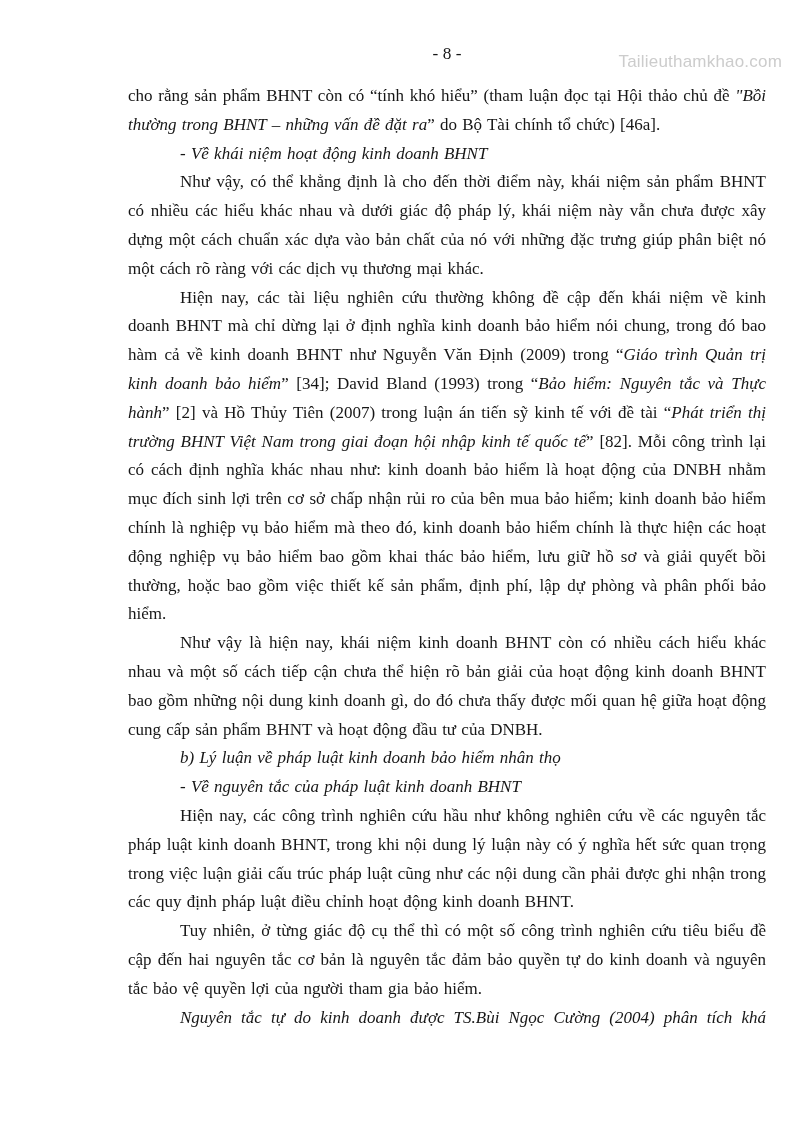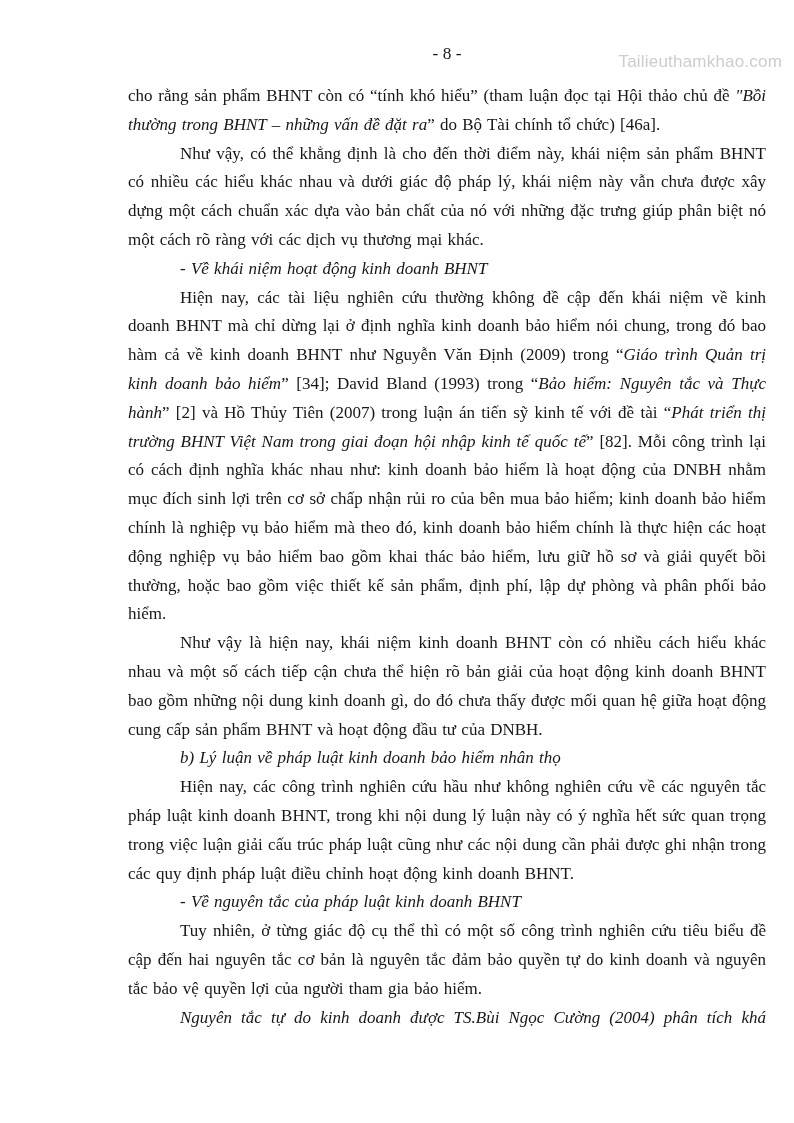--- a/index.html
+++ b/index.html
@@ -57,33 +57,33 @@
 <div class="page">
 
   <div class="watermark">Tailieuthamkhao.com</div>
 
   <div class="content">
 
     <div class="page-number">- 8 -</div>
 
     <p class="para no-indent"><span>cho rằng sản phẩm BHNT còn có “tính khó hiểu” (tham luận đọc tại Hội thảo chủ đề </span><span class="it">"Bồi thường trong BHNT – những vấn đề đặt ra</span><span>” do Bộ Tài chính tổ chức) [46a].</span></p>
 
+    <p class="para heading-it">- Về khái niệm hoạt động kinh doanh BHNT</p>
+
     <p class="para"><span>Như vậy, có thể khẳng định là cho đến thời điểm này, khái niệm sản phẩm BHNT có nhiều các hiểu khác nhau và dưới giác độ pháp lý, khái niệm này vẫn chưa được xây dựng một cách chuẩn xác dựa vào bản chất của nó với những đặc trưng giúp phân biệt nó một cách rõ ràng với các dịch vụ thương mại khác.</span></p>
-
-    <p class="para heading-it">- Về khái niệm hoạt động kinh doanh BHNT</p>
 
     <p class="para"><span>Hiện nay, các tài liệu nghiên cứu thường không đề cập đến khái niệm về kinh doanh BHNT mà chỉ dừng lại ở định nghĩa kinh doanh bảo hiểm nói chung, trong đó bao hàm cả về kinh doanh BHNT như Nguyễn Văn Định (2009) trong “</span><span class="it">Giáo trình Quản trị kinh doanh bảo hiểm</span><span>” [34]; David Bland (1993) trong “</span><span class="it">Bảo hiểm: Nguyên tắc và Thực hành</span><span>” [2] và Hồ Thủy Tiên (2007) trong luận án tiến sỹ kinh tế với đề tài “</span><span class="it">Phát triển thị trường BHNT Việt Nam trong giai đoạn hội nhập kinh tế quốc tế</span><span>” [82]. Mỗi công trình lại có cách định nghĩa khác nhau như: kinh doanh bảo hiểm là hoạt động của DNBH nhằm mục đích sinh lợi trên cơ sở chấp nhận rủi ro của bên mua bảo hiểm; kinh doanh bảo hiểm chính là nghiệp vụ bảo hiểm mà theo đó, kinh doanh bảo hiểm chính là thực hiện các hoạt động nghiệp vụ bảo hiểm bao gồm khai thác bảo hiểm, lưu giữ hồ sơ và giải quyết bồi thường, hoặc bao gồm việc thiết kế sản phẩm, định phí, lập dự phòng và phân phối bảo hiểm.</span></p>
 
     <p class="para"><span>Như vậy là hiện nay, khái niệm kinh doanh BHNT còn có nhiều cách hiểu khác nhau và một số cách tiếp cận chưa thể hiện rõ bản giải của hoạt động kinh doanh BHNT bao gồm những nội dung kinh doanh gì, do đó chưa thấy được mối quan hệ giữa hoạt động cung cấp sản phẩm BHNT và hoạt động đầu tư của DNBH.</span></p>
 
     <p class="para heading-bold-it">b) Lý luận về pháp luật kinh doanh bảo hiểm nhân thọ</p>
 
 
+    <p class="para heading-it">- Về nguyên tắc của pháp luật kinh doanh BHNT</p>
+
     <p class="para"><span>Hiện nay, các công trình nghiên cứu hầu như không nghiên cứu về các nguyên tắc pháp luật kinh doanh BHNT, trong khi nội dung lý luận này có ý nghĩa hết sức quan trọng trong việc luận giải cấu trúc pháp luật cũng như các nội dung cần phải được ghi nhận trong các quy định pháp luật điều chỉnh hoạt động kinh doanh BHNT.</span></p>
-
-    <p class="para heading-it">- Về nguyên tắc của pháp luật kinh doanh BHNT</p>
 
     <p class="para"><span>Tuy nhiên, ở từng giác độ cụ thể thì có một số công trình nghiên cứu tiêu biểu đề cập đến hai nguyên tắc cơ bản là nguyên tắc đảm bảo quyền tự do kinh doanh và nguyên tắc bảo vệ quyền lợi của người tham gia bảo hiểm.</span></p>
 
     <p class="para force-justify"><span>Nguyên tắc tự do kinh doanh được TS.Bùi Ngọc Cường (2004) phân tích khá</span></p>
 
   </div>
 </div>
 
 </body></html>

